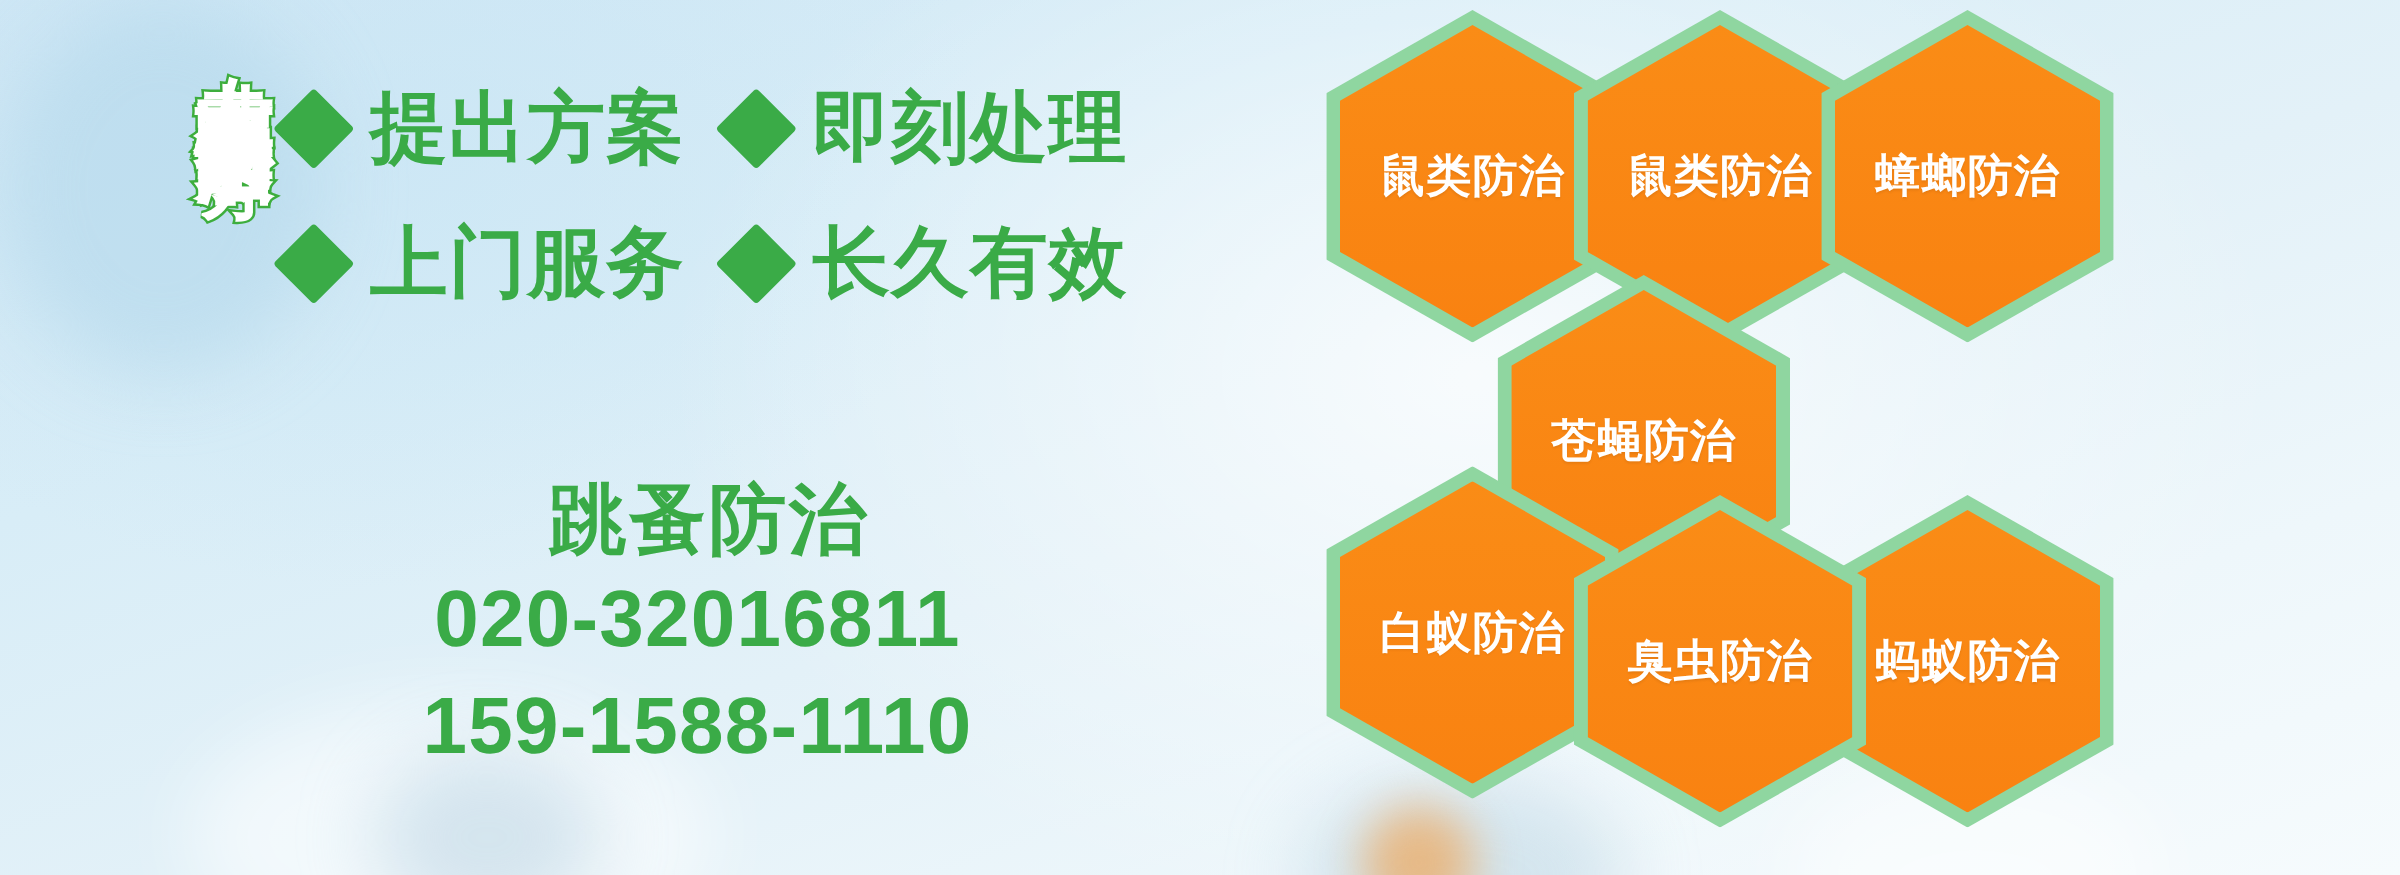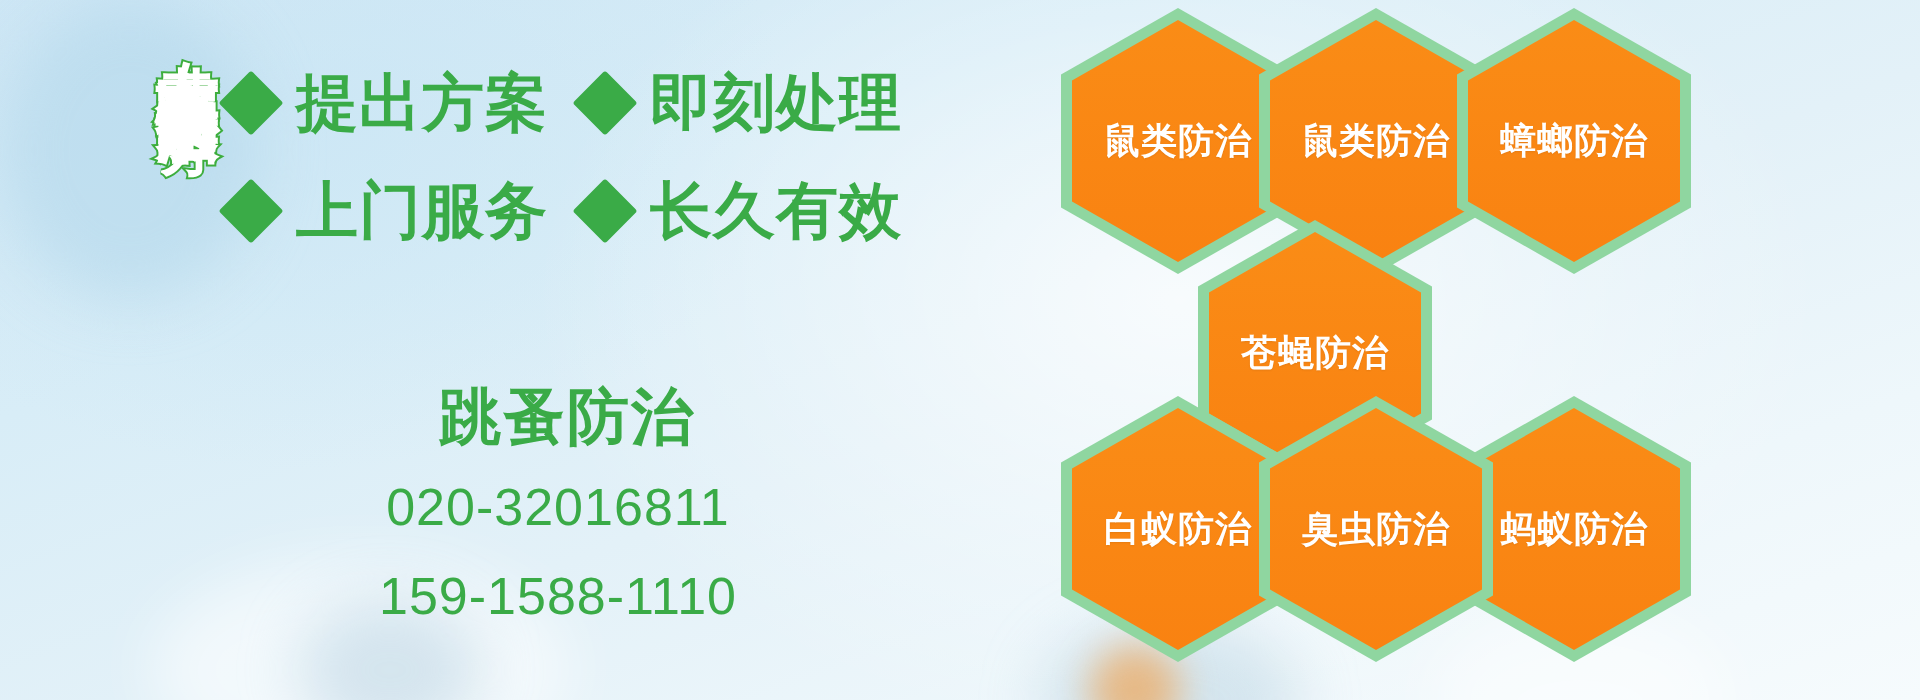--- a/index.html
+++ b/index.html
@@ -94,26 +94,25 @@
   }
   #contact-heading {
     font-size: 62px;
     font-weight: 700;
     color: #3aab47;
     letter-spacing: 2px;
     line-height: 1.18;
     margin-left: 18px;
   }
   .phone {
-    font-size: 52px;
-    font-weight: 400;
+    font-size: 64px;
+    font-weight: 700;
     color: #3aab47;
     letter-spacing: 1px;
     line-height: 1.32;
-    margin-top: 20px;
   }
 
   
   #hex-grid {
     position: absolute;
     left: 1055px; top: 0px;
     width: 740px; height: 660px;
   }
   .hex {
     position: absolute;
@@ -142,21 +141,21 @@
     white-space: nowrap;
     line-height: 1;
     text-shadow: 0 1px 2px rgba(0,0,0,0.08);
   }
   
   .hex-0 { left: 6px;   top: 8px;   }
   .hex-1 { left: 204px; top: 8px;   }
   .hex-2 { left: 402px; top: 8px;   }
   .hex-3 { left: 105px; top: 220px; margin-left: 38px; }
   .hex-4 { left: 303px; top: 202px; }
-  .hex-5 { left: 6px;   top: 396px; }
+  .hex-5 { left: 6px;   top: 373px; }
   .hex-6 { left: 204px; top: 396px; }
   .hex-7 { left: 402px; top: 396px; }
 </style>
 </head>
 <body>
 
 <div id="banner">
 
   <div class="blob blob-f"></div>
   <div class="blob blob-a"></div>

